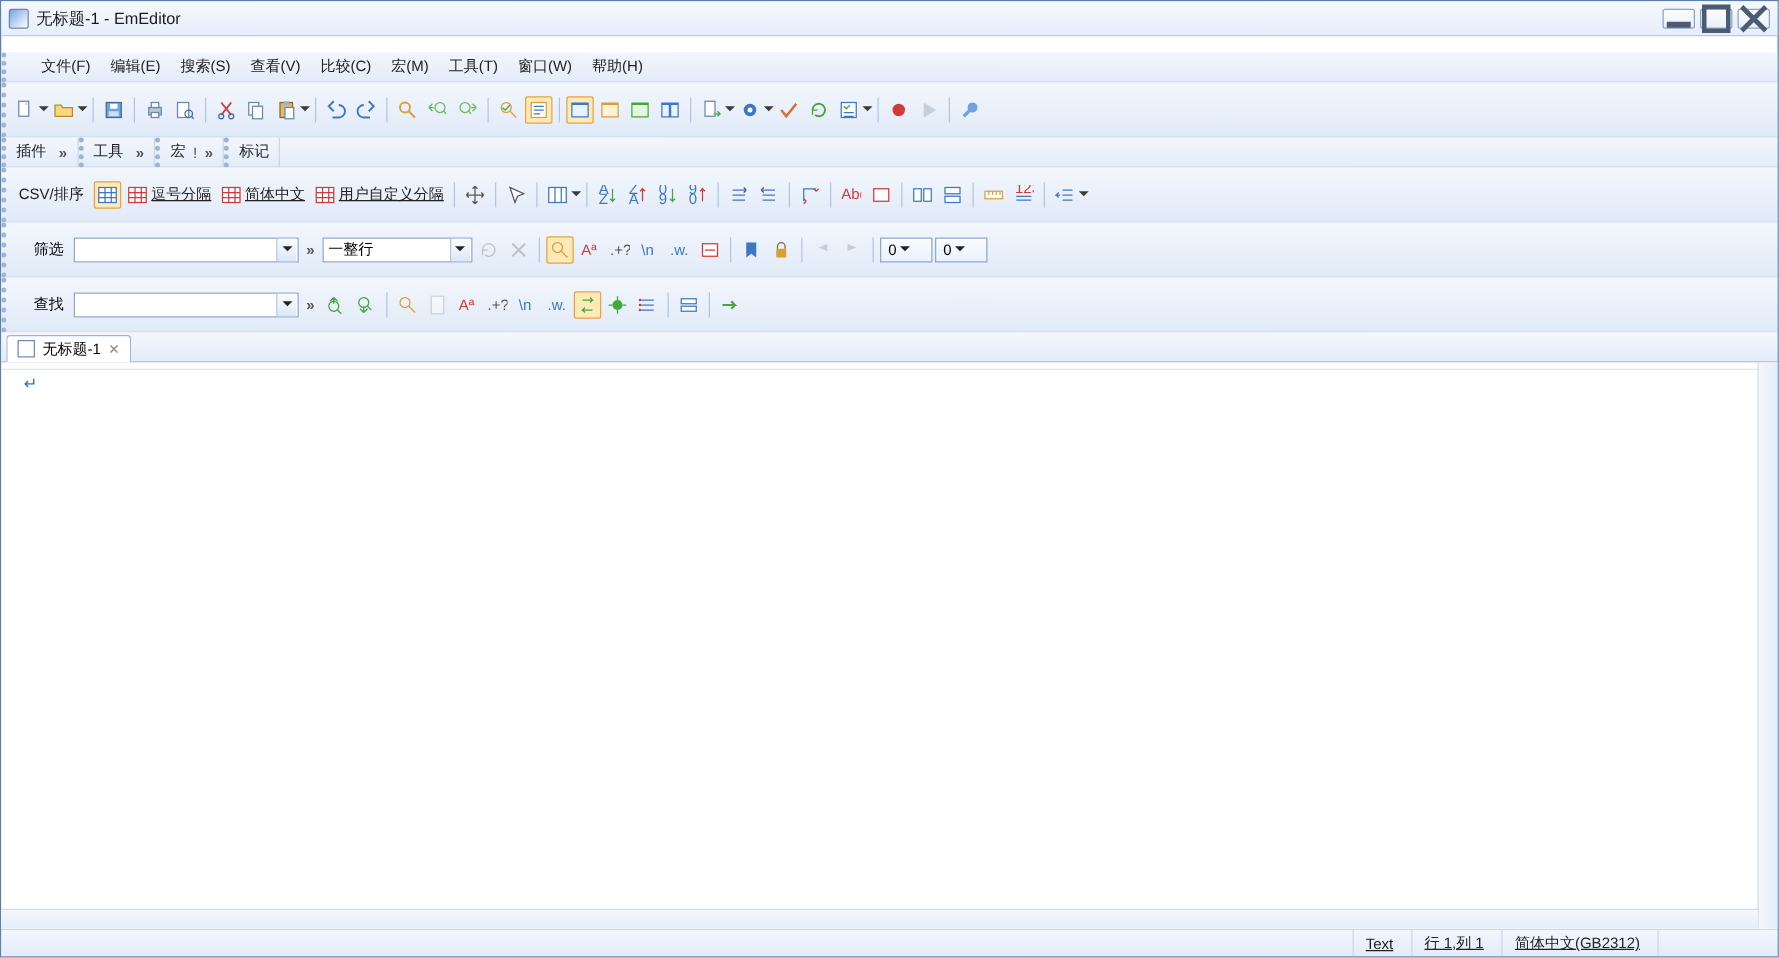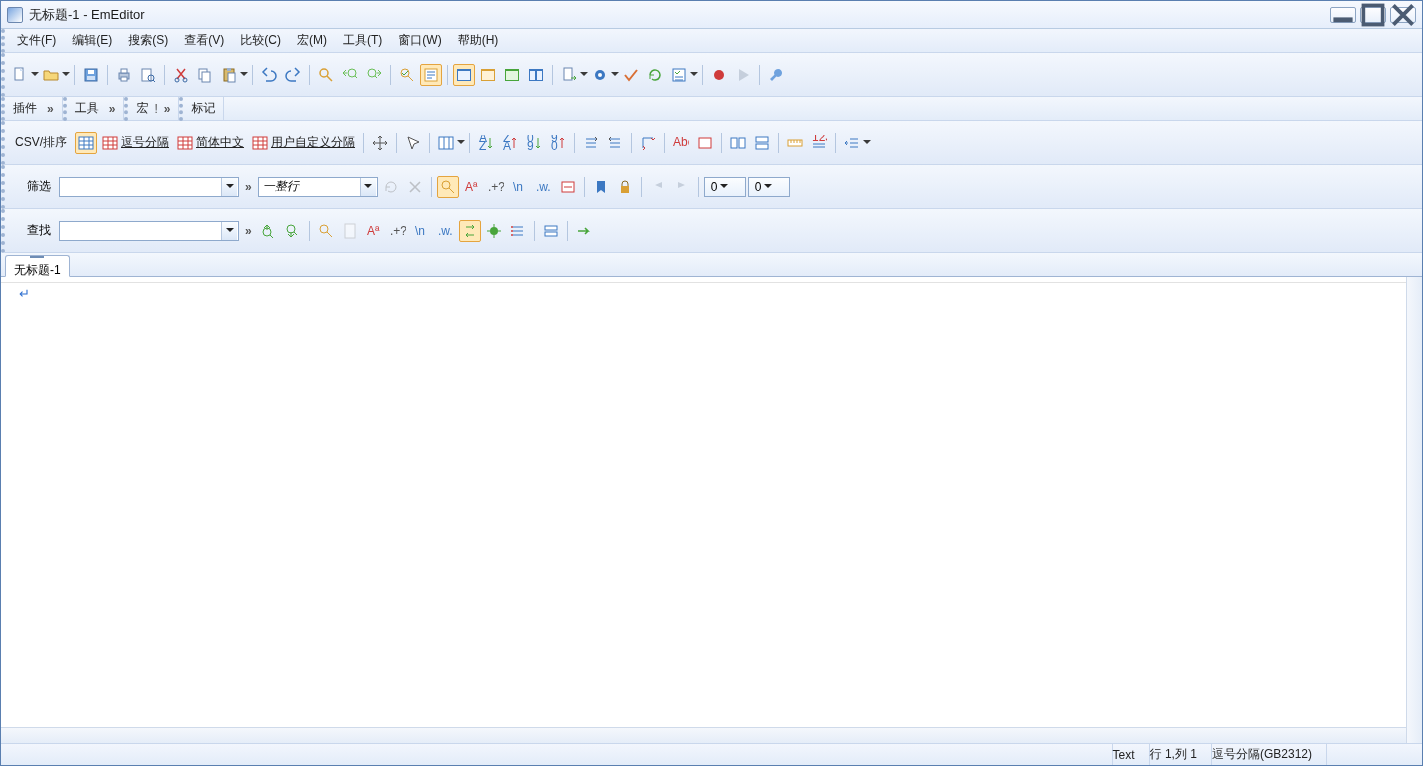--- a/index.html
+++ b/index.html
@@ -8,21 +8,21 @@
 
 .titlebar { height: 28px; background: linear-gradient(#f6f9fe, #e6eefb); display: flex; align-items: center; padding: 12px 6px; border-bottom: 1px solid #b8cbe2; }
 .titlebar .app-icon { width: 16px; height: 16px; margin-right: 6px; position: relative; }
 .titlebar .app-icon::before { content: ""; position: absolute; inset: 0; background: linear-gradient(135deg,#7aa6e0,#fff); border: 1px solid #6b87af; border-radius: 2px; }
 .titlebar .title { flex: 1; color: #1a1a1a; font-size: 13px; }
 .win-btns { display: flex; gap: 4px; }
 .win-btn { width: 26px; height: 16px; border: 1px solid #8ca4c3; border-radius: 2px; background: linear-gradient(#fdfdff,#e8f0fb); display: flex; align-items: center; justify-content: center; cursor: pointer; }
 .win-btn svg { display: block; }
 
 
-.menubar { height: 24px; background: linear-gradient(#f2f6fd,#e3ecf9); display: flex; align-items: center; padding: 0 4px; border-bottom: 1px solid #c9d7ec; border-left: 4px dotted #9fb4d3; }
+.menubar { height: 24px; background: linear-gradient(#f2f6fd,#e3ecf9); display: flex; align-items: center; padding: 0 20px; border-bottom: 1px solid #c9d7ec; border-left: 4px dotted #9fb4d3; margin-top: 13px; }
 .menu-item { padding: 2px 8px; cursor: pointer; color: #222; }
 
 
 .toolbar-row { height: 44px; background: linear-gradient(#f3f7fd,#e1eaf8); display: flex; align-items: center; padding: 0 4px; border-bottom: 1px solid #c9d7ec; border-left: 4px dotted #9fb4d3; gap: 2px; }
 .divider { width: 1px; height: 20px; background: #b4c6df; margin: 0 3px; }
 .btn { min-width: 22px; height: 22px; display: flex; align-items: center; justify-content: center; border: 1px solid transparent; border-radius: 2px; cursor: pointer; padding: 0 2px; gap: 2px; }
 .btn.active { border-color: #e4a43f; background: #ffe9b8; }
 .btn.disabled { opacity: .45; cursor: default; }
 .dd-arrow { width: 7px; height: 22px; display: flex; align-items: center; justify-content: center; margin-left: -2px; }
 .dd-arrow::after { content: ""; border: 4px solid transparent; border-top-color: #3a3a3a; margin-top: 3px; }
@@ -38,45 +38,45 @@
 .small-tabblock { display: flex; align-items: center; gap: 2px; padding: 12px 4px; height: 100%; border-right: 1px solid #c9d7ec; border-left: 4px dotted #9fb4d3; }
 .small-tabblock:first-child { border-left: none; }
 
 
 .csv-label { padding: 0 6px; color: #222; }
 .csv-btn { display: flex; align-items: center; gap: 3px; }
 .csv-btn .txt { color: #222; text-decoration: underline; }
 
 
 .field-row .lbl { padding: 0 6px 0 2px; margin-left: 16px; }
-.combo { height: 20px; border: 1px solid #8ea9cc; background: #fff; display: flex; align-items: center; padding: 0 1px 0 4px; font-style: italic; }
+.combo { height: 20px; border: 1px solid #8ea9cc; background: #fff; display: flex; align-items: center; padding: 0 1px 0 4px; }
 .combo .cv { flex: 1; font-size: 12px; }
 .combo .ca { width: 16px; height: 18px; background: linear-gradient(#fafdff,#dbe7f7); border-left: 1px solid #b6c7de; display: flex; align-items: center; justify-content: center; }
 .combo .ca::after { content: ""; border: 4px solid transparent; border-top-color: #222; margin-top: 3px; }
 .num-combo { height: 20px; border: 1px solid #8ea9cc; background: linear-gradient(#fbfdff,#e8f1fc); display: flex; align-items: center; padding: 0 2px 0 6px; min-width: 42px; }
 .num-combo .ca { width: 14px; height: 18px; display: flex; align-items: center; justify-content: center; }
 .num-combo .ca::after { content: ""; border: 4px solid transparent; border-top-color: #222; margin-top: 3px; }
 
 
 .doc-tabs { height: 24px; background: linear-gradient(#f3f7fd,#e3ecf9); display: flex; align-items: flex-end; padding: 0 4px; border-bottom: 1px solid #9fb4d3; }
-.doc-tab { height: 22px; background: #fff; border: 1px solid #9fb4d3; border-bottom: 1px solid #fff; border-radius: 3px 3px 0 0; display: flex; align-items: center; padding: 0 8px; gap: 6px; margin-bottom: -1px; cursor: pointer; flex-direction: column; }
+.doc-tab { height: 22px; background: #fff; border: 1px solid #9fb4d3; border-bottom: 1px solid #fff; border-radius: 3px 3px 0 0; display: flex; align-items: center; padding: 0 8px; gap: 6px; margin-bottom: -1px; cursor: pointer; }
 .doc-tab .doc-icon { width: 14px; height: 14px; position: relative; }
 .doc-tab .doc-icon::before { content: ""; position: absolute; inset: 0; background: #fff; border: 1px solid #6f8db5; }
 .doc-tab .close { color: #888; font-size: 11px; cursor: pointer; }
 
 
 .editor { flex: 1; background: #fff; position: relative; overflow: hidden; }
 .editor .ruler-top { position: absolute; top: 0; left: 0; right: 0; height: 6px; border-bottom: 1px solid #e2e2e2; }
 .editor .ret-mark { position: absolute; top: 10px; left: 18px; color: #2f6fd0; font-size: 13px; line-height: 1; }
 .editor .vscroll { position: absolute; top: 0; right: 0; bottom: 0; width: 16px; background: linear-gradient(90deg,#f4f7fc,#e5edf8); border-left: 1px solid #cfdaea; }
 .editor .hscroll { position: absolute; left: 0; right: 16px; bottom: 0; height: 16px; background: linear-gradient(#f4f7fc,#e5edf8); border-top: 1px solid #cfdaea; }
 
 
 .statusbar { height: 22px; background: linear-gradient(#f2f6fd,#e3ecf9); border-top: 1px solid #c9d7ec; display: flex; align-items: center; padding: 0 6px; justify-content: flex-end; gap: 14px; }
-.statusbar .cell { border-left: 1px solid #c9d7ec; height: 100%; display: flex; align-items: center; color: #222; }
+.statusbar .cell { border-left: 1px solid #c9d7ec; padding-left: 10px; height: 100%; display: flex; align-items: center; color: #222; text-decoration: underline; }
 .statusbar .cell:first-child { border-left: none; }
 .statusbar .spacer { flex: 1; }
 .statusbar .tail { width: 90px; }
 
 
 </style>
 </head>
 <body>
 
 <div class="titlebar">
@@ -797,15 +797,15 @@
   <div class="ruler-top"></div>
   <span class="ret-mark">↵</span>
   <div class="vscroll"></div>
   <div class="hscroll"></div>
 </div>
 
 <div class="statusbar">
   <span class="spacer"></span>
   <span class="cell">Text</span>
   <span class="cell">行 1,列 1</span>
-  <span class="cell">逗号分隔(GB2312)</span>
+  <span class="cell">简体中文(GB2312)</span>
   <span class="cell tail"></span>
 </div>
 
 </body></html>

